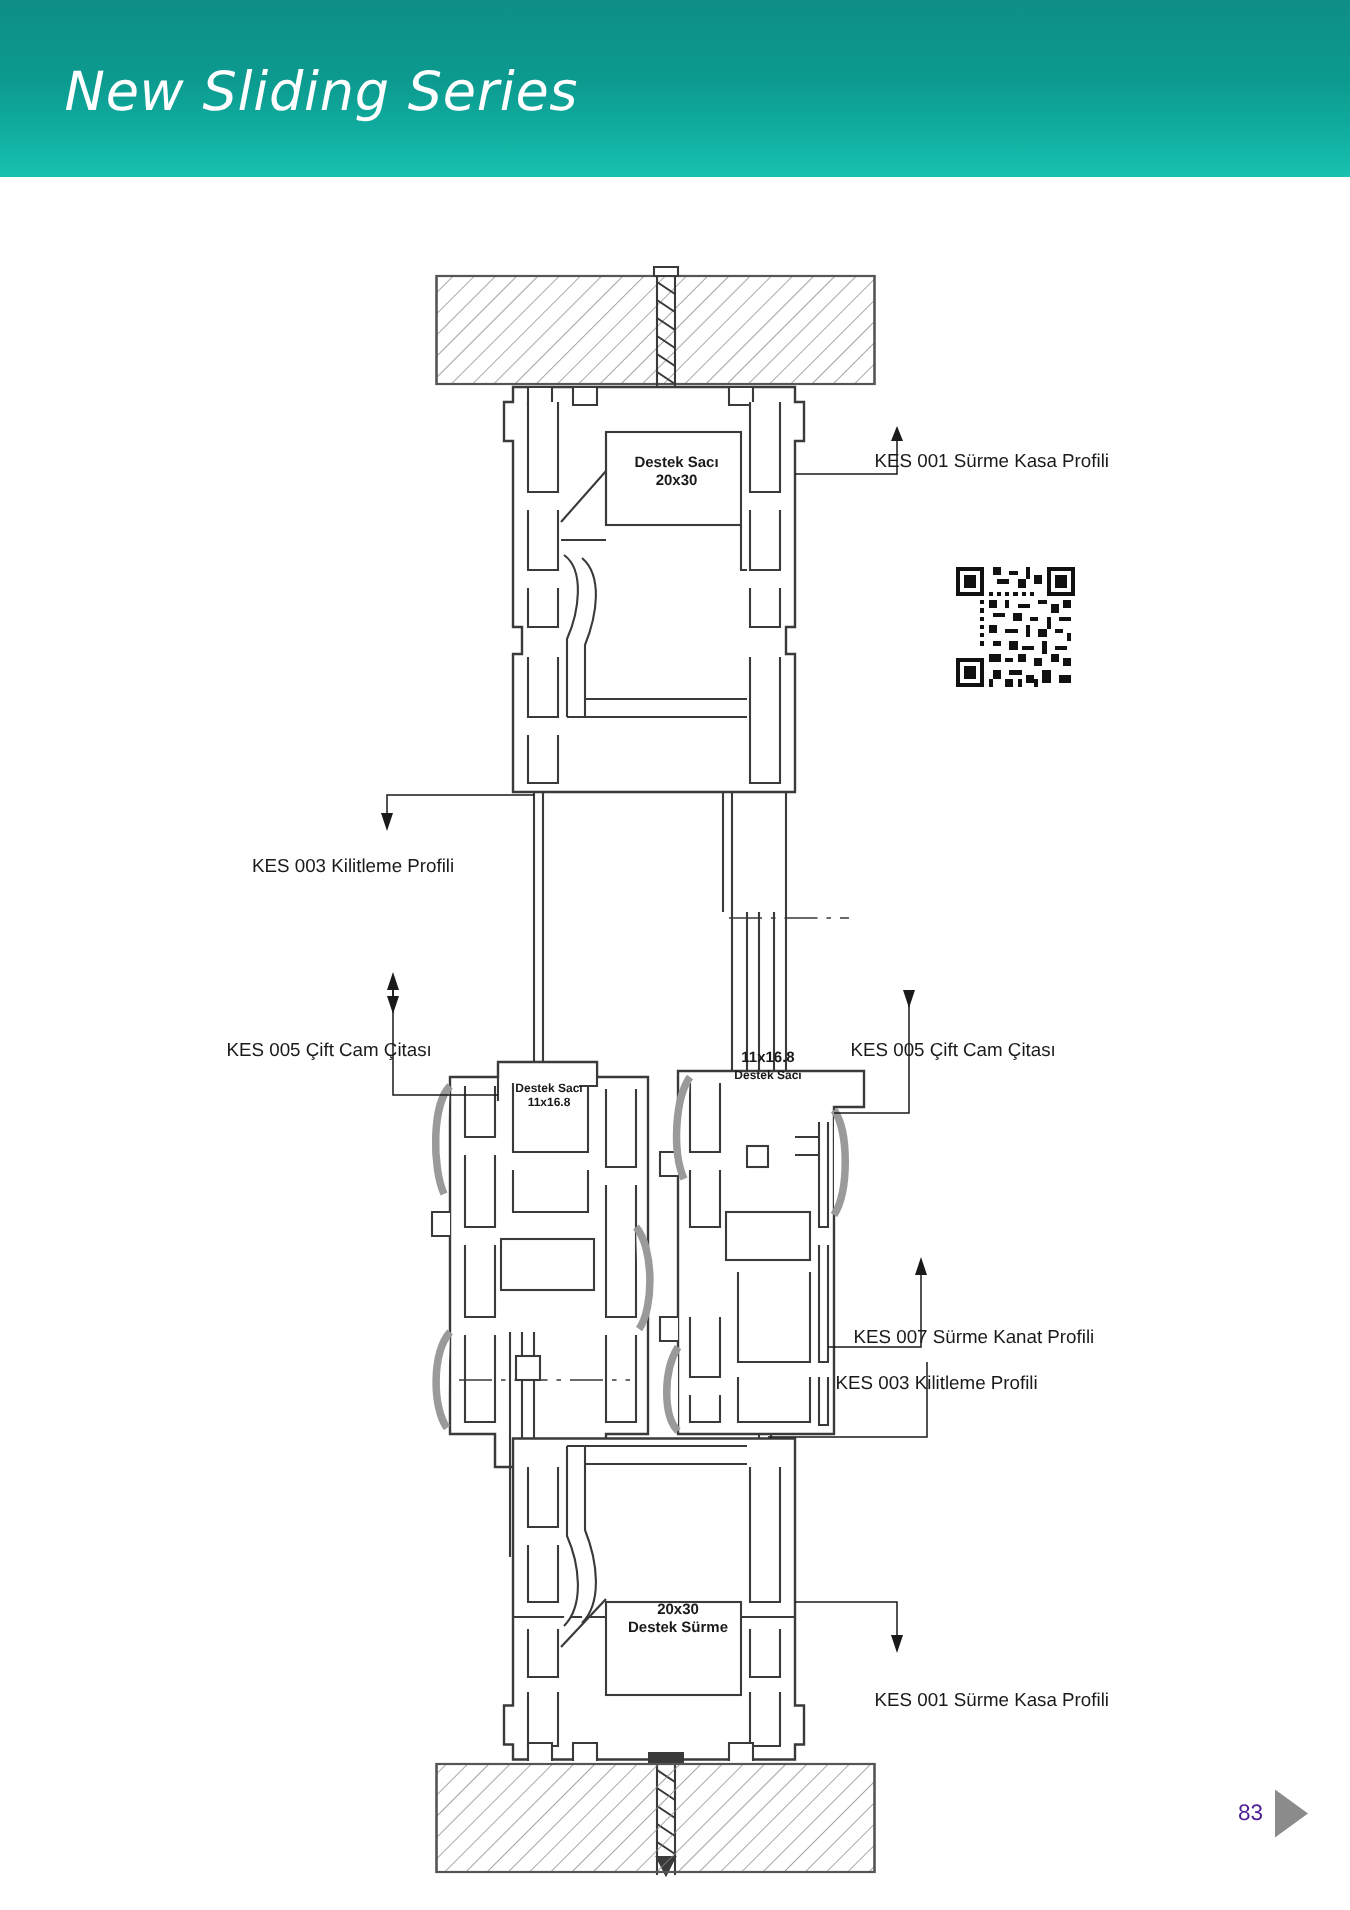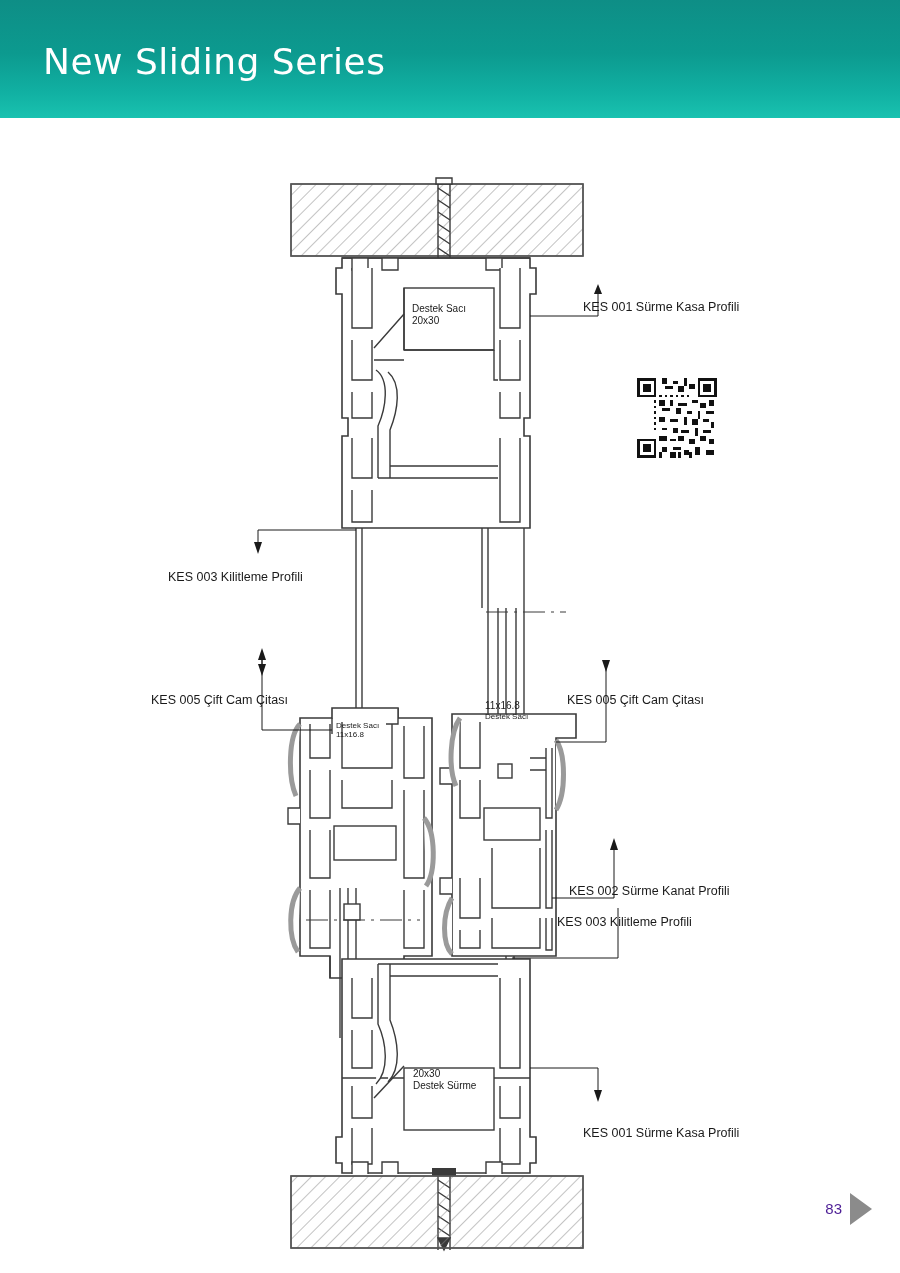--- a/index.html
+++ b/index.html
@@ -7,20 +7,21 @@
     width:900px;height:1273px;
     background:#ffffff;
     font-family:"Liberation Sans", sans-serif;
     position:relative;
     overflow:hidden;
   }
   
   .header{
     position:absolute;left:0;top:0;width:900px;height:118px;
     background:linear-gradient(180deg,#0e8e86 0%,#0c9a8f 45%,#11b0a2 78%,#19c2b0 100%);
+    font-style:italic;
   }
   .header-title{
     position:absolute;left:43px;top:41px;
     font-size:36px;color:#ffffff;letter-spacing:0.5px;
     font-weight:400;
     font-family:"DejaVu Sans", sans-serif;
   }
   
   .page-num{
     position:absolute;right:58px;bottom:56px;
@@ -41,22 +42,24 @@
     position:absolute;
     font-size:12.5px;
     color:#1a1a1a;
     white-space:nowrap;
     margin-top:22px;
   }
   .lbl-sm{
     position:absolute;
     font-size:9px;
     color:#1a1a1a;
+    text-align:center;
     white-space:nowrap;
     line-height:1.15;
+    font-weight:bold;
   }
   
   .qr{
     position:absolute;left:637px;top:378px;width:80px;height:80px;
     background:#ffffff;
   }
 </style>
 </head>
 <body>
 
@@ -338,21 +341,21 @@
       <rect x="15" y="27" width="1" height="2"></rect>
         <rect x="19" y="27" width="1" height="2"></rect>
     </g>
   </svg>
 </div>
 
 <div class="lbl" style="left:583px;top:278px;">KES 001 Sürme Kasa Profili</div>
 <div class="lbl" style="left:168px;top:548px;">KES 003 Kilitleme Profili</div>
 <div class="lbl" style="left:151px;top:671px;">KES 005 Çift Cam Çitası</div>
 <div class="lbl" style="left:567px;top:671px;">KES 005 Çift Cam Çitası</div>
-<div class="lbl" style="left:569px;top:862px;">KES 002 Sürme Kanat Profili</div>
+<div class="lbl" style="left:569px;top:862px;">KES 007 Sürme Kanat Profili</div>
 <div class="lbl" style="left:557px;top:893px;">KES 003 Kilitleme Profili</div>
 <div class="lbl" style="left:583px;top:1104px;">KES 001 Sürme Kasa Profili</div>
 
 <div class="lbl-sm" style="left:412px;top:303px;width:78px;font-size:10px;">
   <div>Destek Sacı</div>
   <div>20x30</div>
 </div>
 
 <div class="lbl-sm" style="left:336px;top:721px;width:60px;font-size:8px;">
   <div>Destek Sacı</div>

